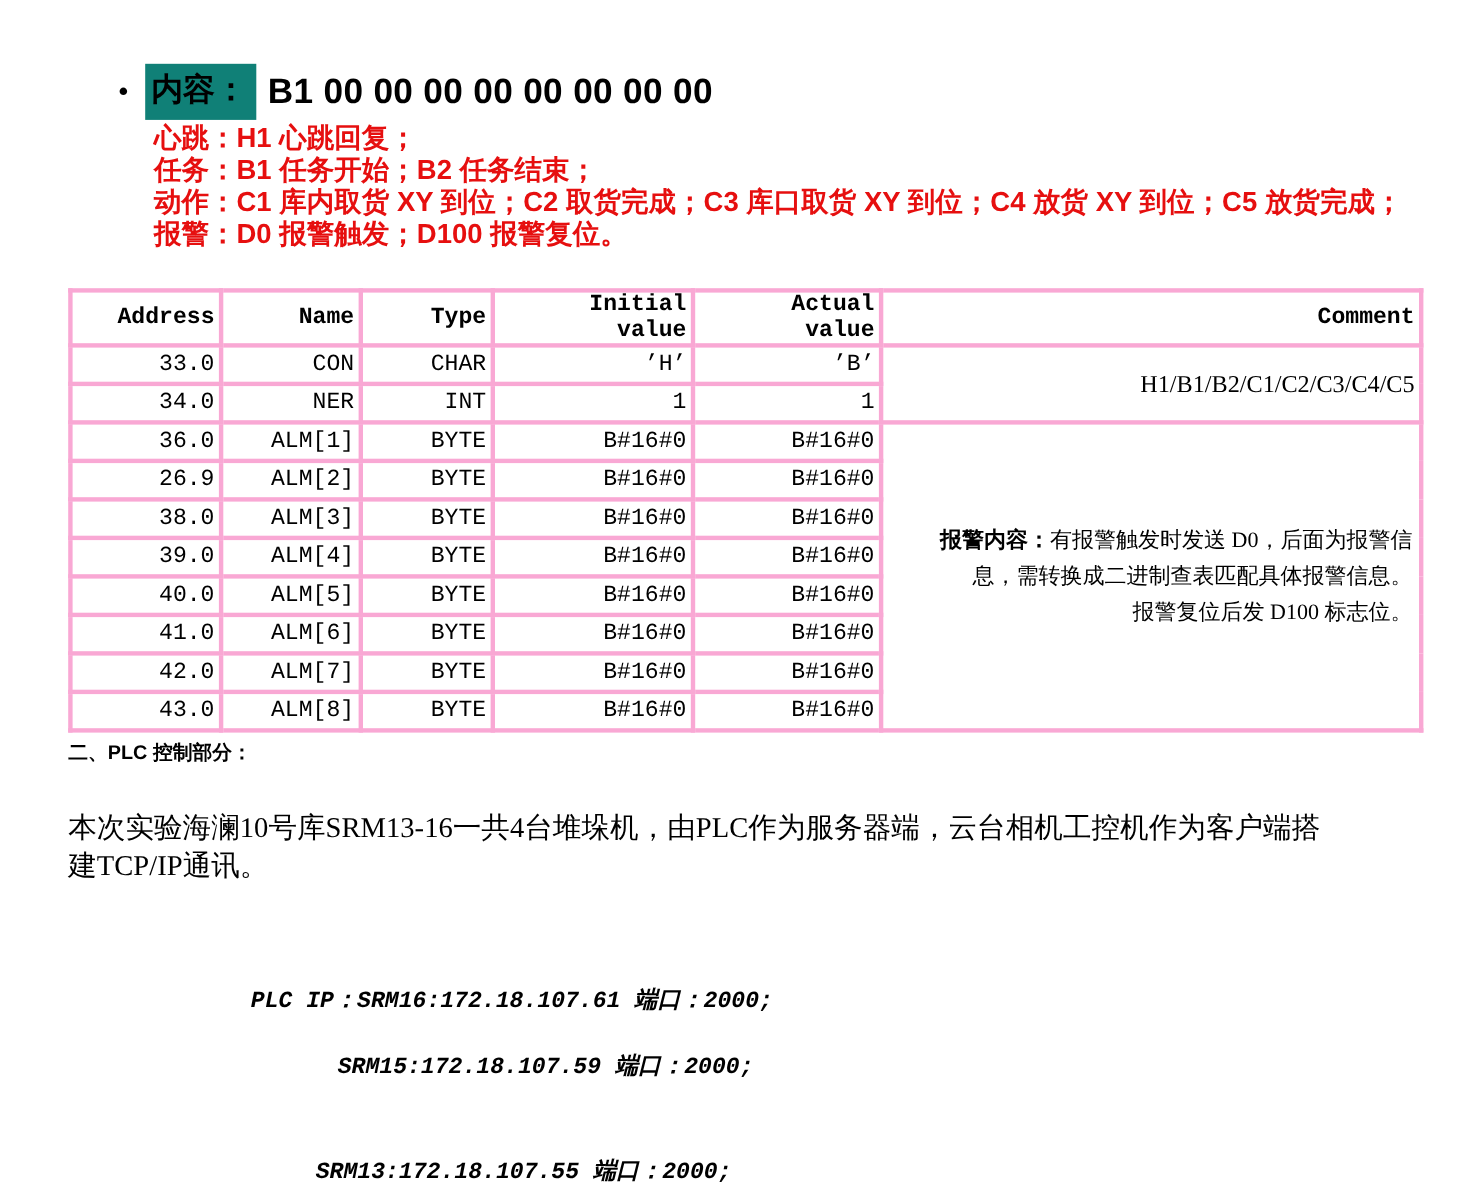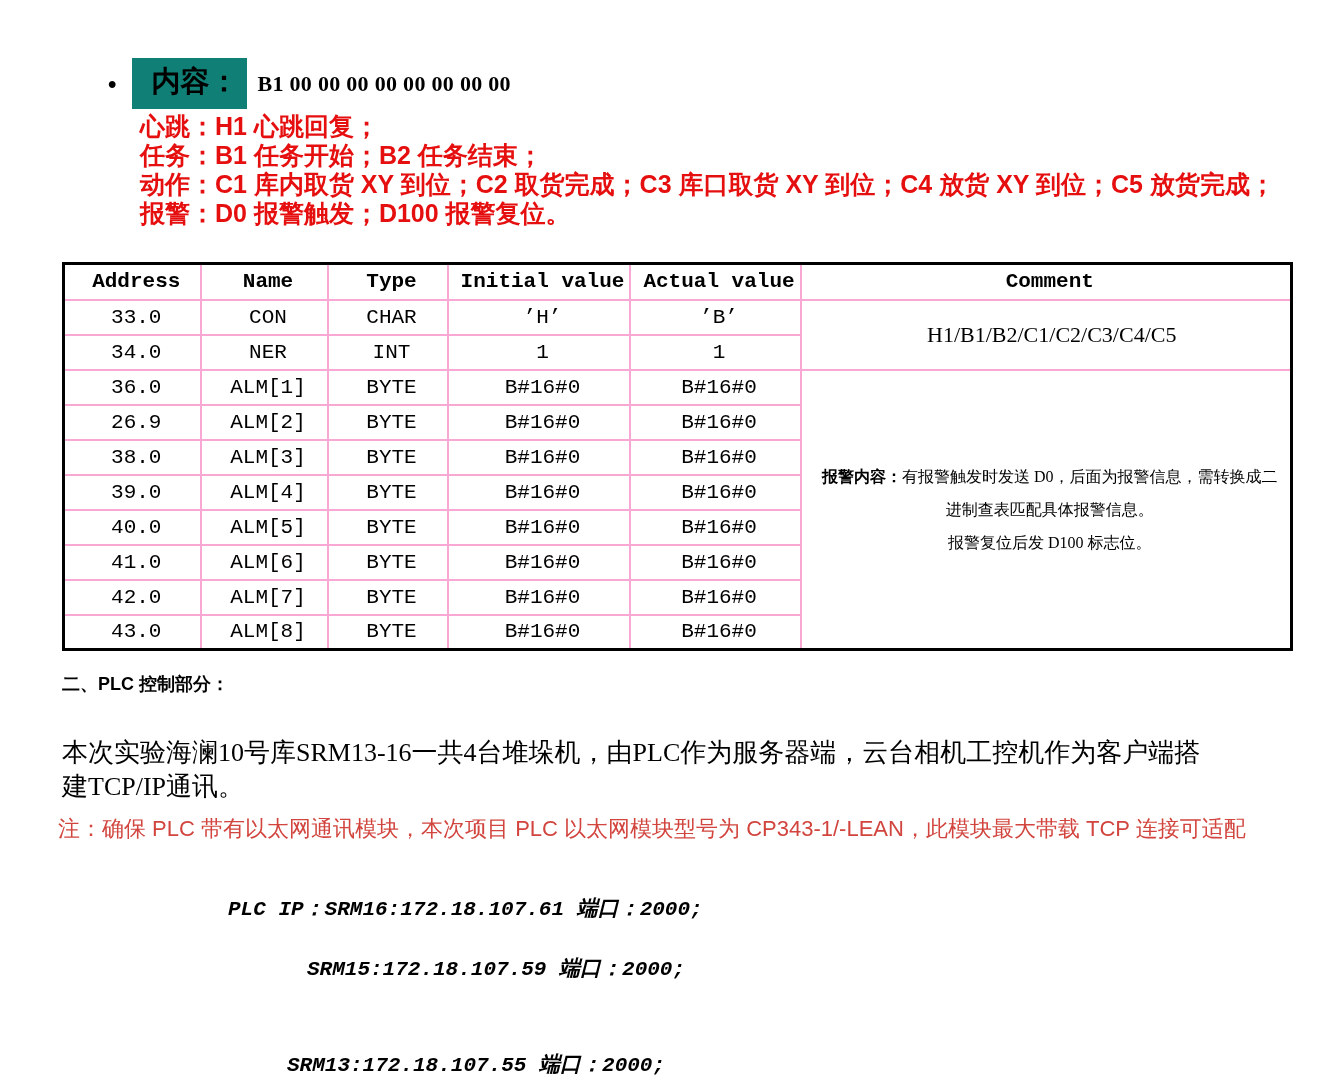--- a/index.html
+++ b/index.html
@@ -3,38 +3,38 @@
 <meta charset="utf-8">
 <style>
   html,body { margin:0; padding:0; background:#ffffff; }
   body { width:1344px; height:1091px; font-family:"Liberation Sans",sans-serif; color:#000; }
   .page { position:relative; width:1344px; height:1091px; background:#fff; overflow:hidden; }
 
   
   .bullet-line { position:absolute; left:108px; top:58px; display:flex; align-items:center; }
   .bullet-dot { font-size:24px; font-weight:700; margin-right:16px; }
   .hl-label { background:var(--highlight-bg,#108077); color:#000; font-size:29px; font-weight:700;
-              padding:4px 9px 7px 19px; }
-  .content-value { font-size:22px; font-weight:700; margin-left:10px; letter-spacing:0.3px;font-family:Liberation Serif, serif; }
+              padding:4px 9px 7px 5px; }
+  .content-value { font-size:32px; font-weight:700; margin-left:10px; letter-spacing:0.3px; }
 
   
   .red-lines { position:absolute; left:140px; top:112px; font-size:25px; font-weight:700;
                line-height:29px; color:var(--red-bold,#e60f0f); white-space:nowrap; }
 
   
   .data-table { position:absolute; left:62px; top:262px; width:1228px; border-collapse:collapse;
                 table-layout:fixed; border:3px solid #000;
                 font-family:"Liberation Mono","DejaVu Sans Mono",monospace; font-size:21px; }
-  .data-table th, .data-table td { border:2px solid #f9a8d4; padding:0 4px 0 12px; vertical-align:middle;
-                text-align:center; overflow:hidden; }
+  .data-table th, .data-table td { border:4px solid #f9a8d4; padding:0 4px 0 12px; vertical-align:middle;
+                text-align:right; overflow:hidden; }
   .data-table thead tr { height:36px; }
   .data-table tbody tr { height:35px; }
   .data-table th { font-weight:700; }
   td.comment-serif { font-family:"Liberation Serif","DejaVu Serif",serif; font-size:22px; padding-left:16px; }
-  td.comment-alarm { font-family:"Liberation Serif","DejaVu Serif",serif; font-size:16px;
+  td.comment-alarm { font-family:"Liberation Serif","DejaVu Serif",serif; font-size:20px;
                      line-height:33px; padding-left:14px; padding-right:6px; }
   .bold-label { font-weight:700; }
 
   
   .section-heading { position:absolute; left:62px; top:672px; font-size:18px; font-weight:700; }
 
   
   .body-paragraph { position:absolute; left:62px; top:736px; width:1140px;
                     font-family:"Liberation Serif","DejaVu Serif",serif; font-size:26px; line-height:34px; }
 
@@ -164,20 +164,19 @@
         <td>B#16#0</td>
       </tr>
     </tbody>
   </table>
 
   <div class="section-heading">二、PLC 控制部分：</div>
 
   <div class="body-paragraph">本次实验海澜10号库SRM13-16一共4台堆垛机，由PLC作为服务器端，云台相机工控机作为客户端搭建TCP/IP通讯。</div>
 
   <div class="note">
-    <div>注：确保 PLC 带有以太网通讯模块，本次项目 PLC 以太网模块型号为 CP343-1/-LEAN，此模块最大带载 TCP 连接可适配</div>
   </div>
 
   <div class="plc-line" id="plc-line-1">PLC IP：SRM16:172.18.107.61  端口：2000;</div>
   <div class="plc-line" id="plc-line-2">SRM15:172.18.107.59  端口：2000;</div>
   <div class="plc-line" id="plc-line-4">SRM13:172.18.107.55  端口：2000;</div>
 
 </div>
 
 </body></html>

